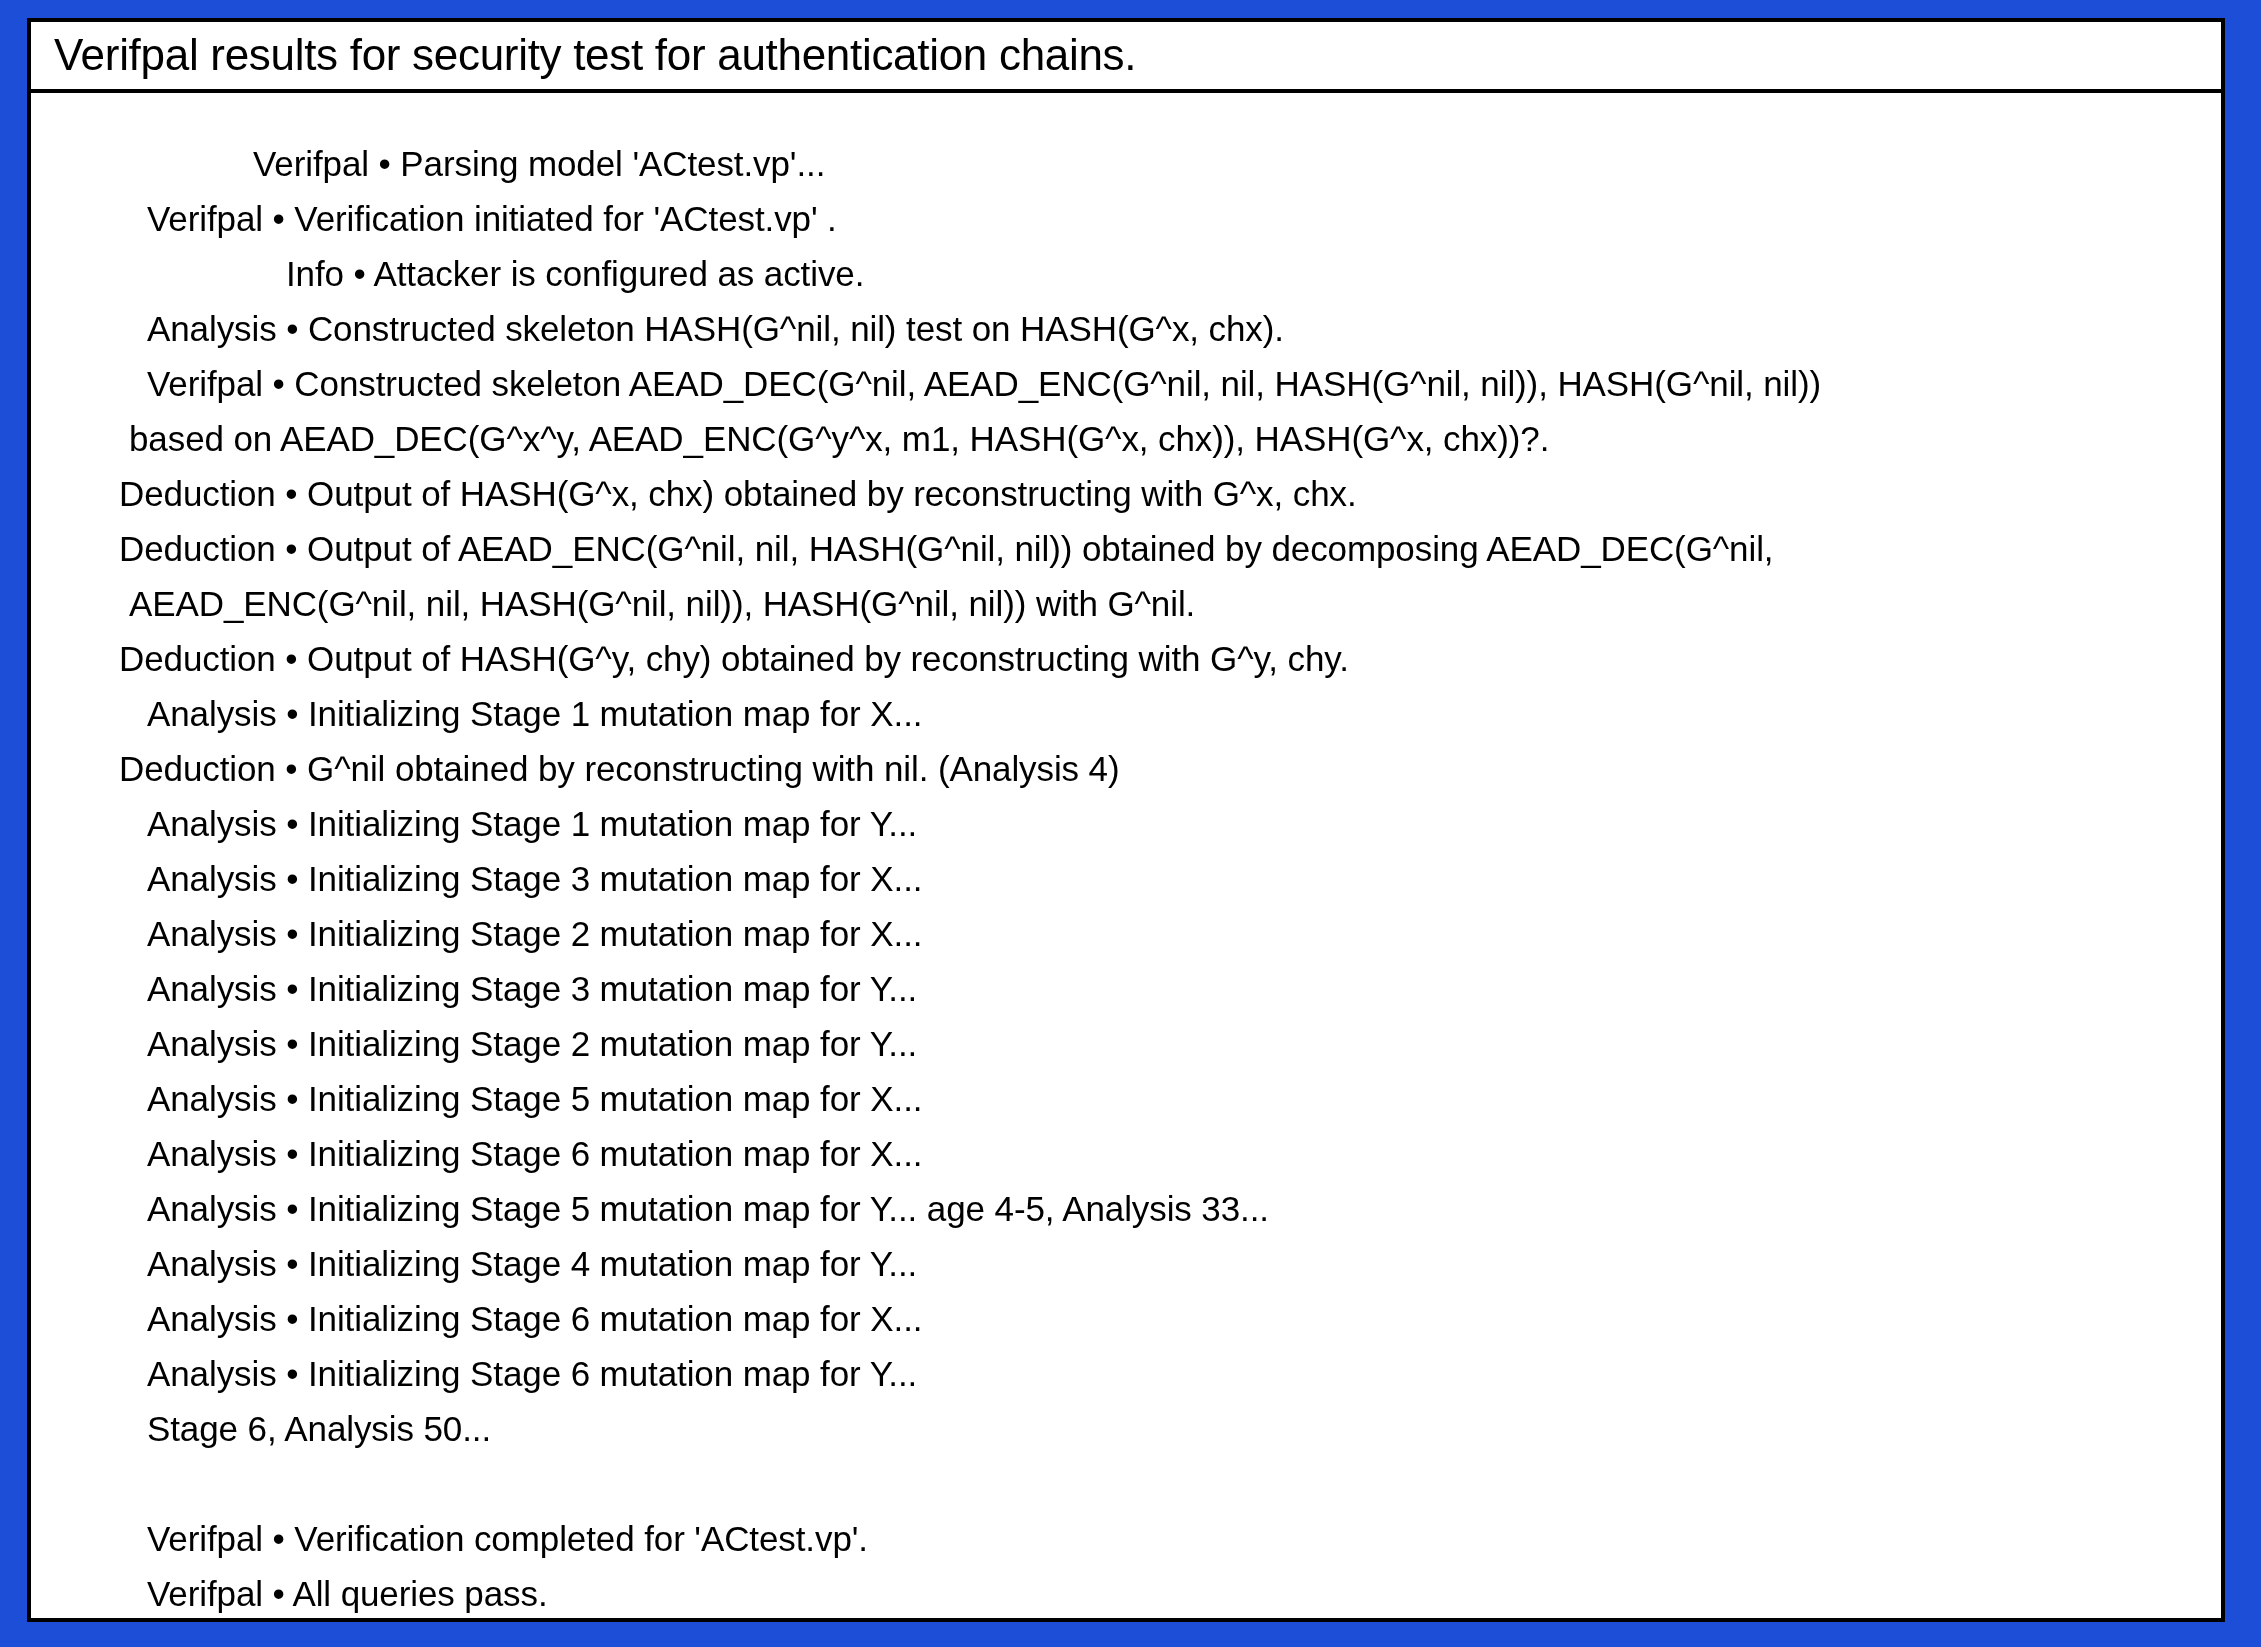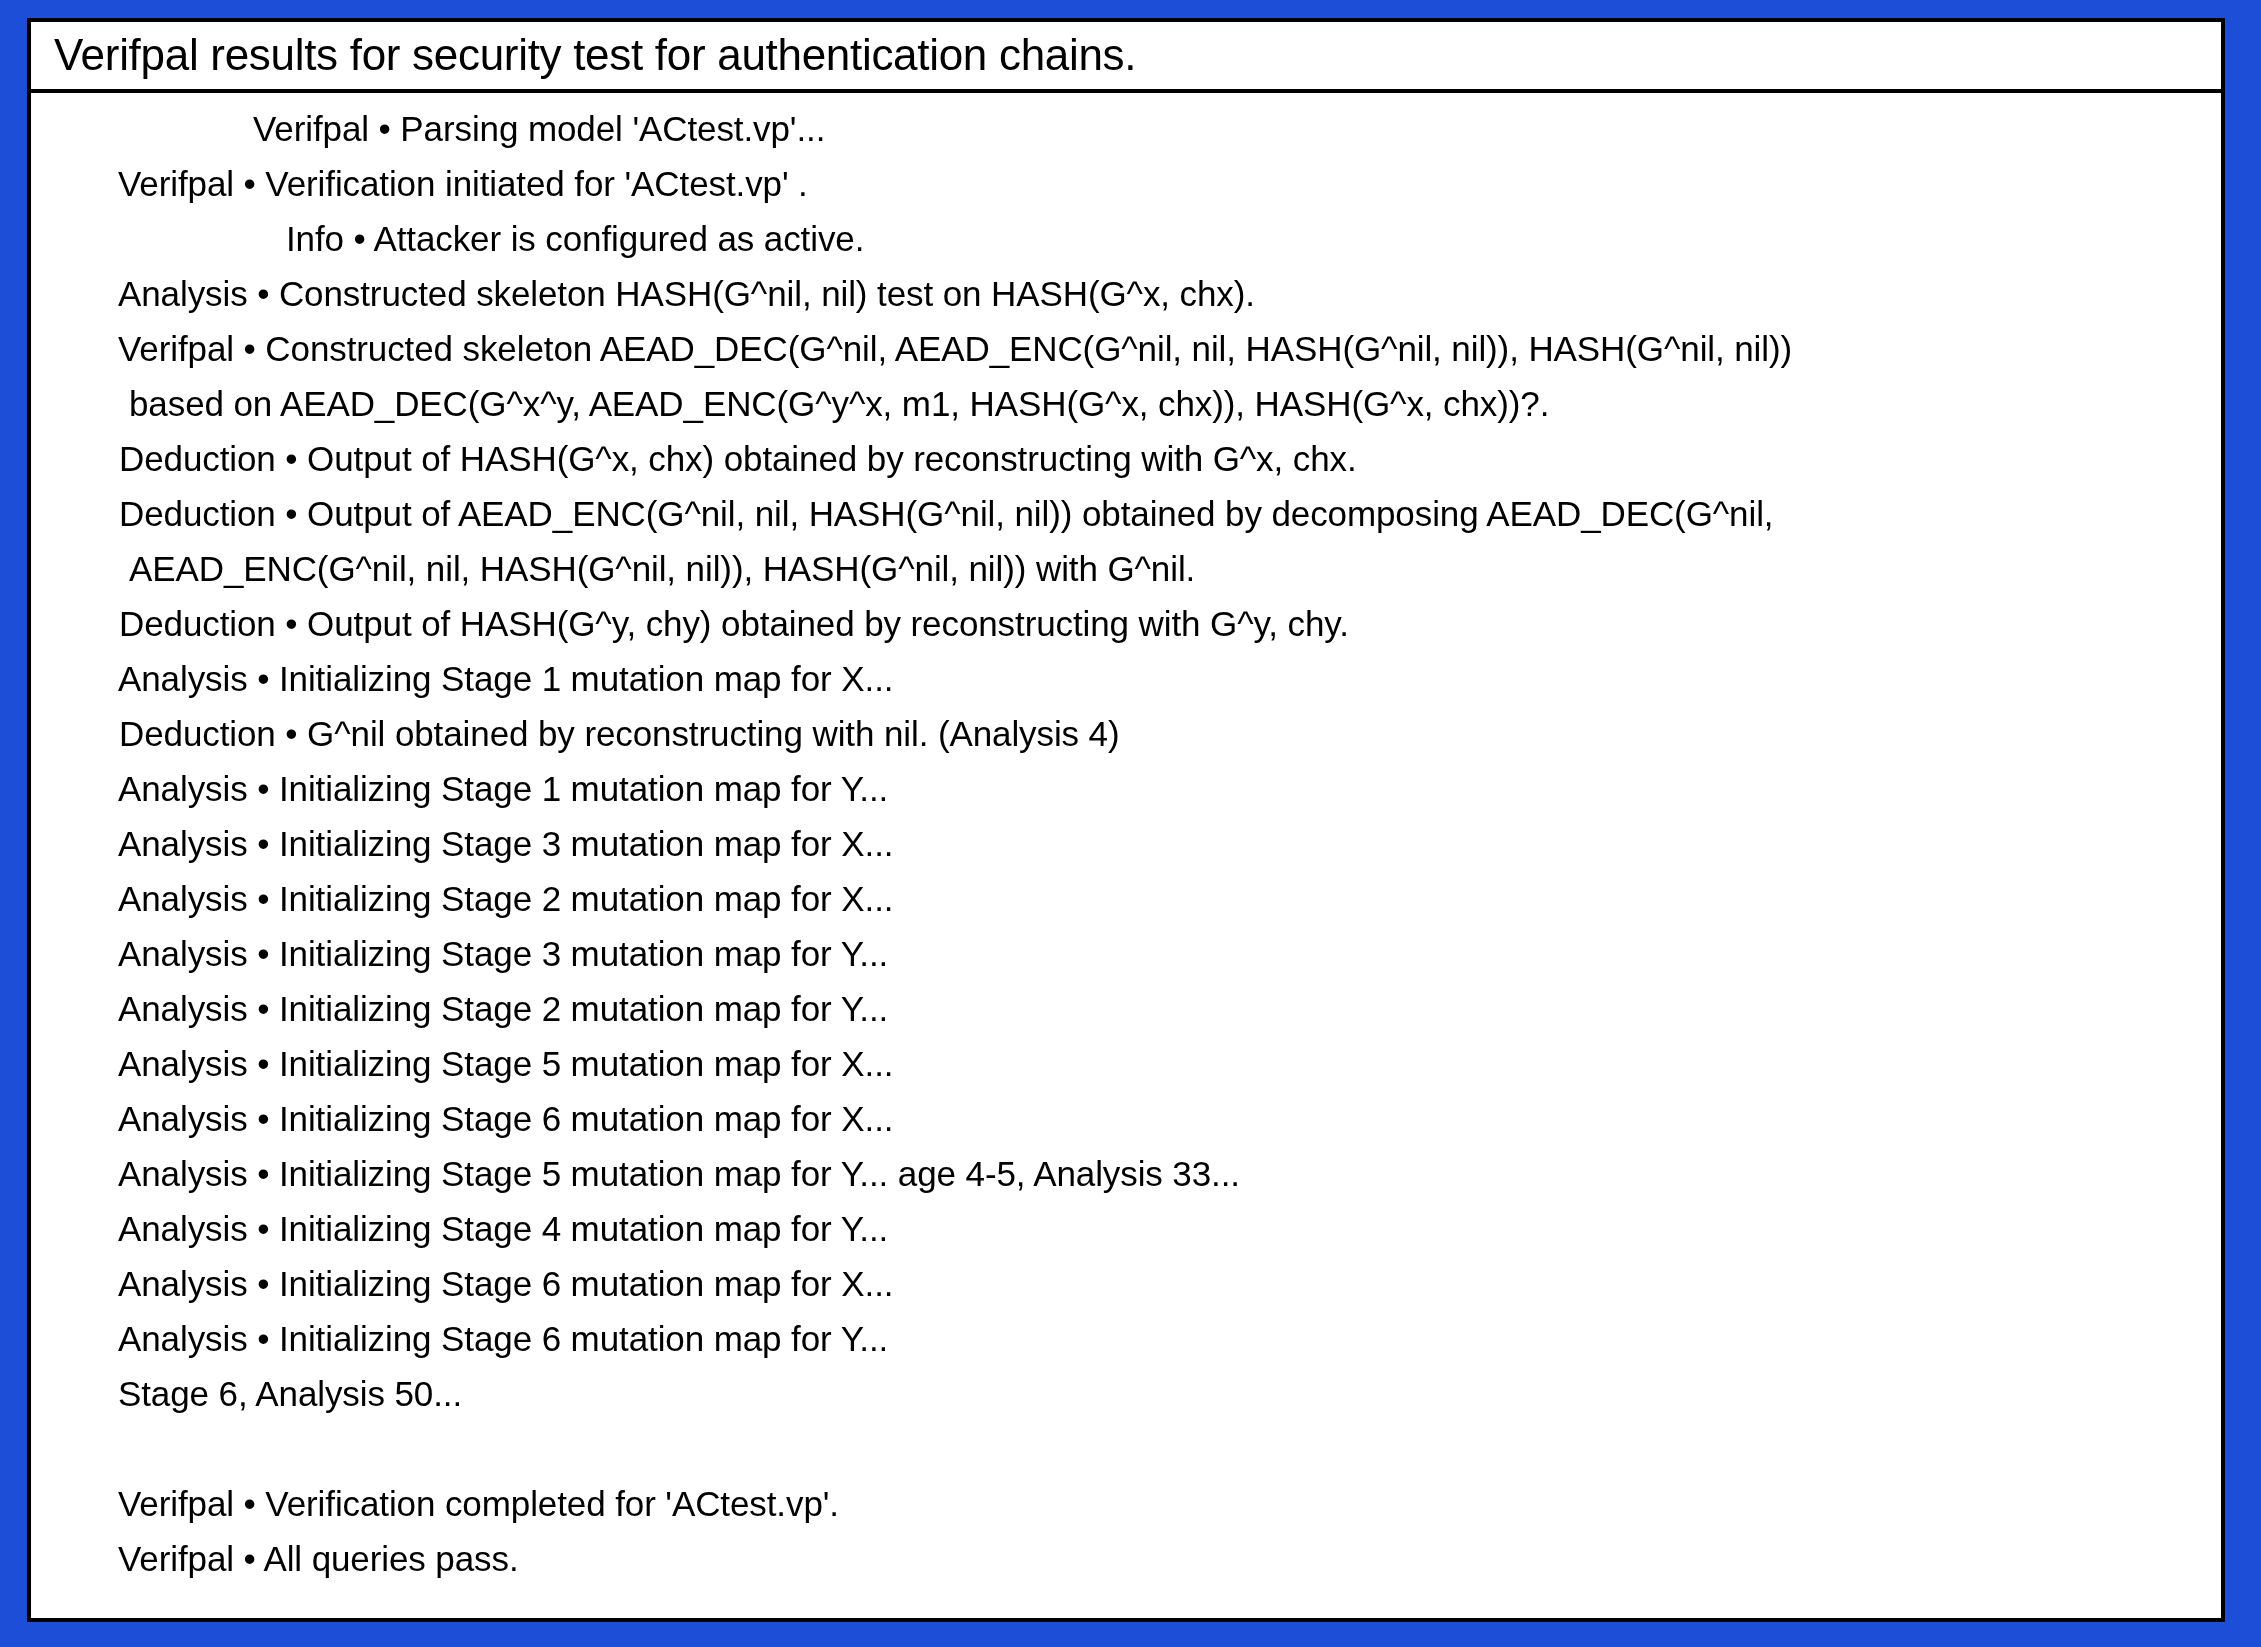--- a/index.html
+++ b/index.html
@@ -68,22 +68,22 @@
     font-size: 35px;
     line-height: 55px;
     height: 55px;
     white-space: nowrap;
     color: #000000;
     letter-spacing: -0.1px;
   }
   
   .ind-0  { padding-left: 86px; margin-left: 12px; }  
   .ind-1  { padding-left: 88px; }  
-  .ind-2  { padding-left: 87px; }  
-  .ind-3  { padding-left: 222px; }  
+  .ind-2  { padding-left: 116px; }  
+  .ind-3  { padding-left: 222px; margin-top: 35px; }  
   .ind-4  { padding-left: 255px; }  
   .log-line.blank { color: transparent; }
 </style>
 </head>
 <body>
 
 <div class="page">
 
   <div class="result-frame">
 

